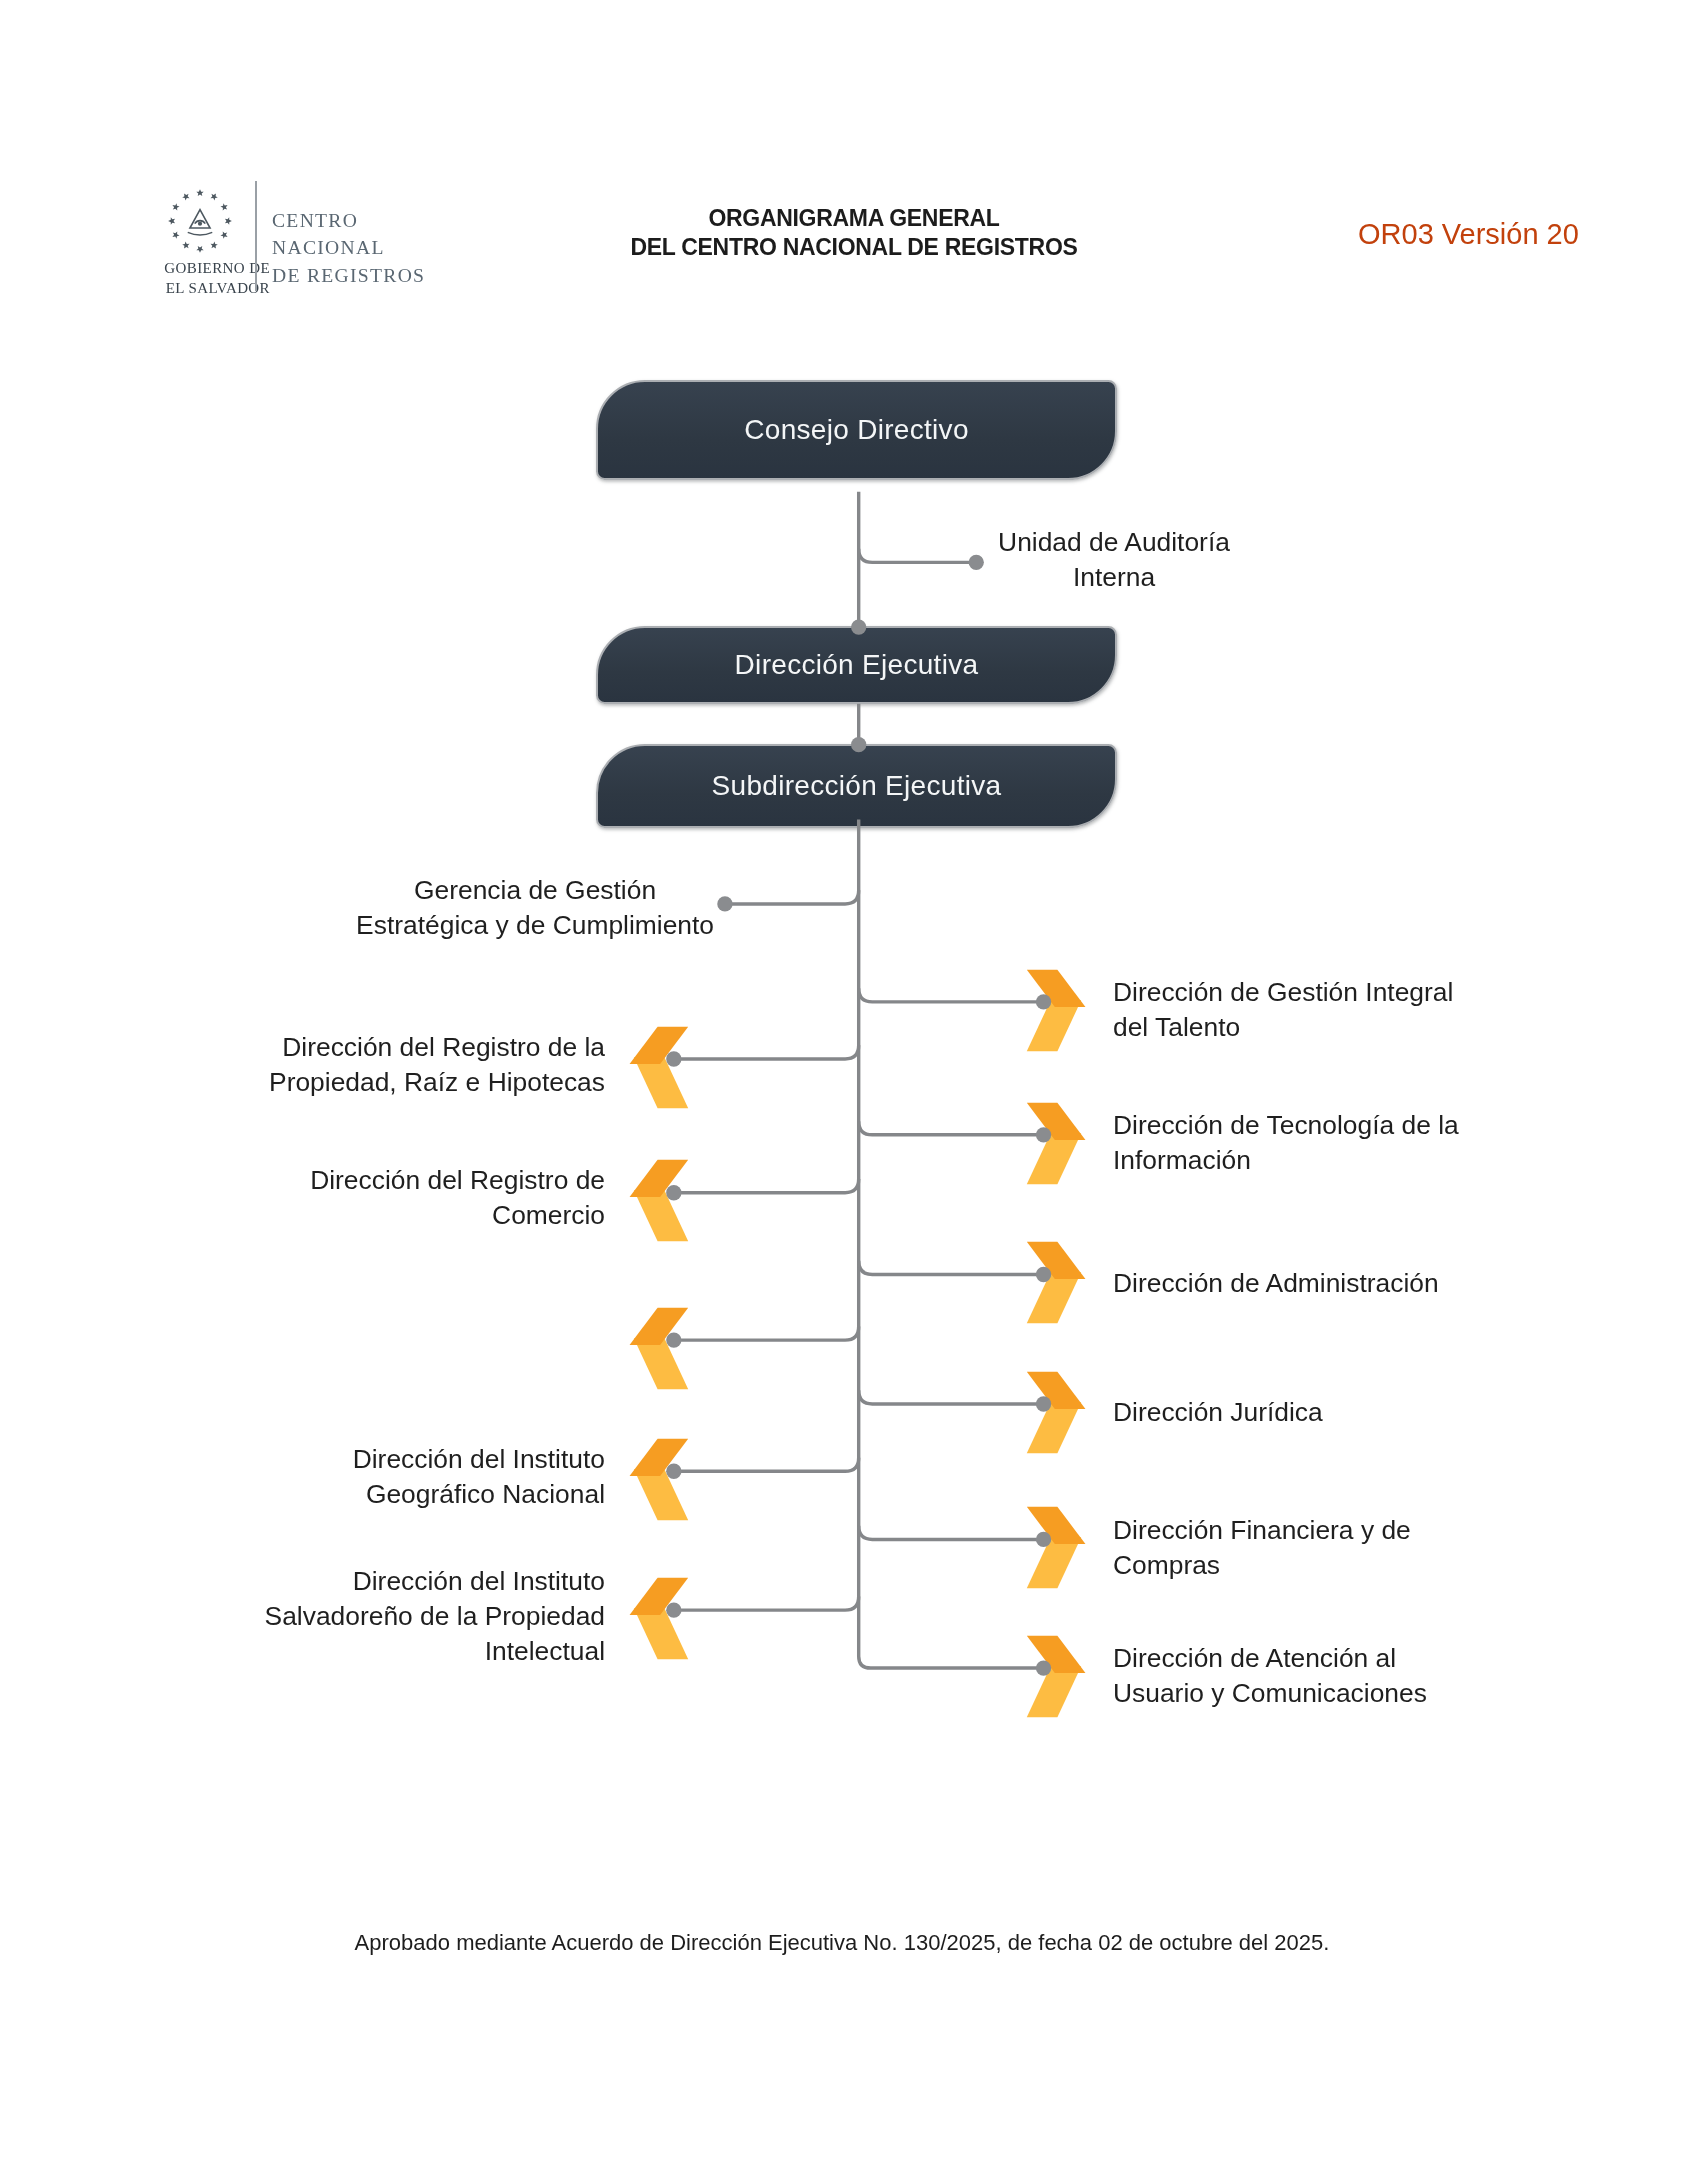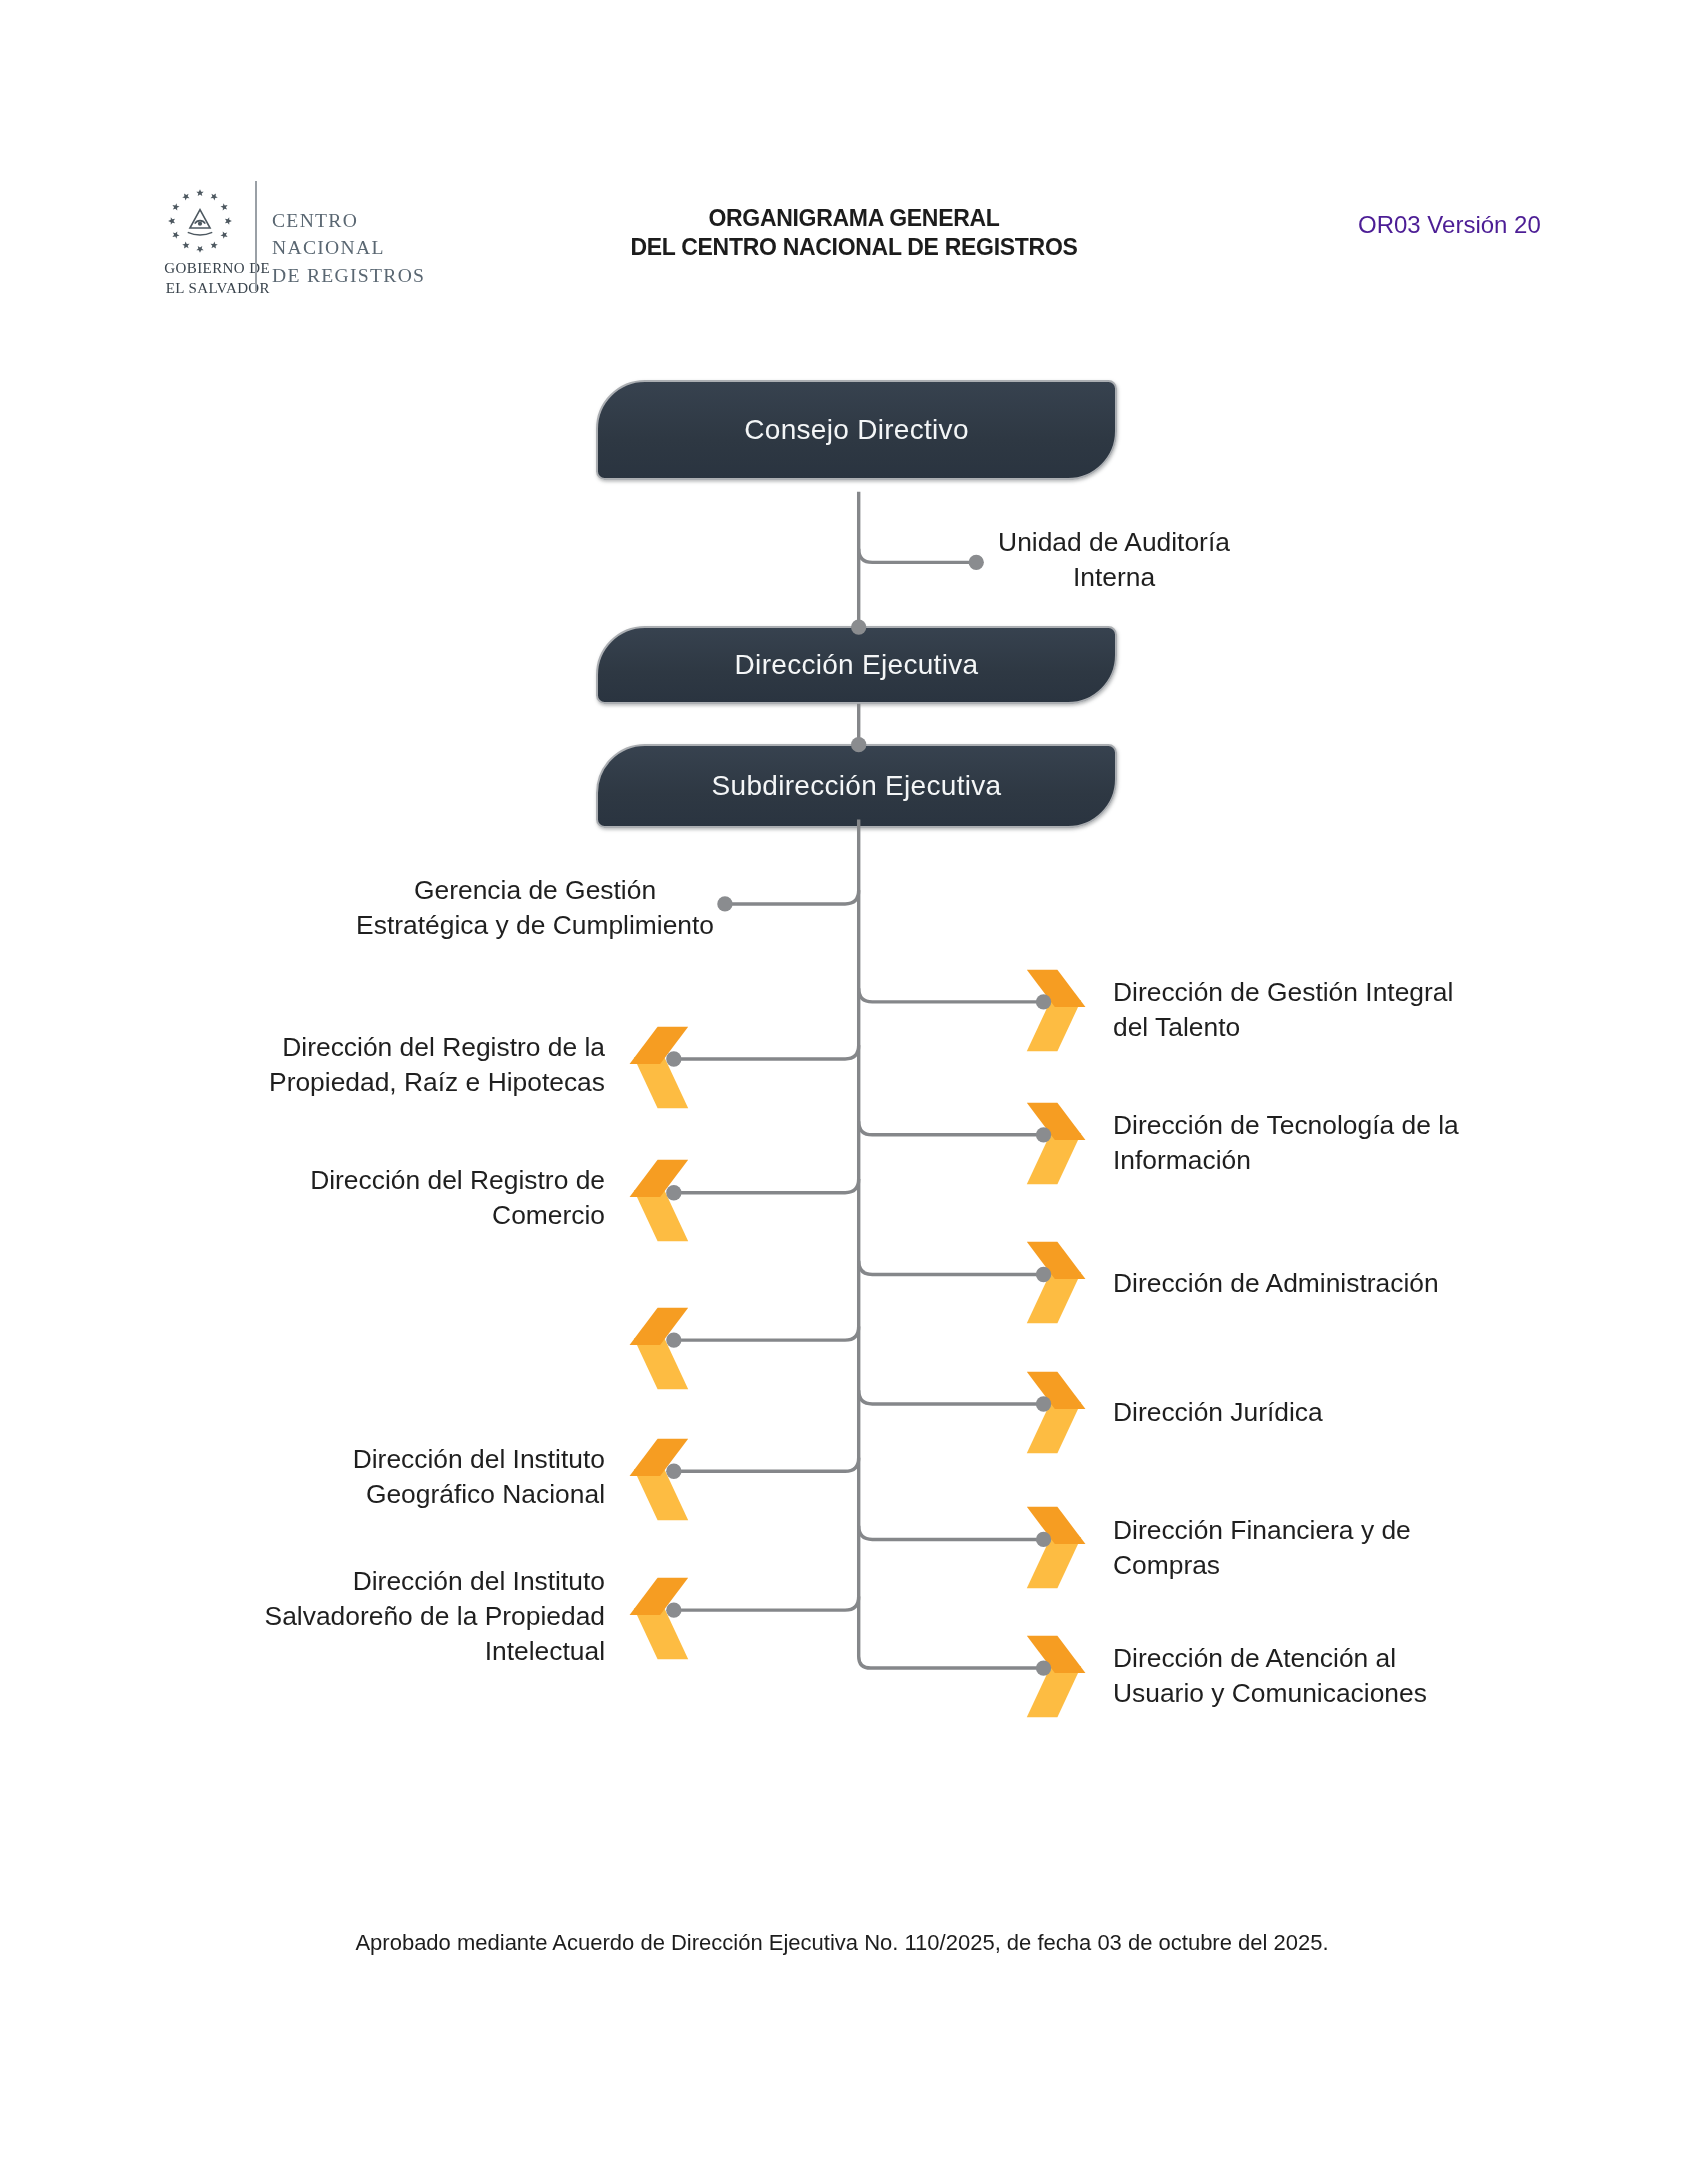--- a/index.html
+++ b/index.html
@@ -18,21 +18,21 @@
   .org-name{
     position:absolute;left:272px;top:207px;
     font-family:"Liberation Serif", serif;font-size:19.6px;line-height:1.4;
     letter-spacing:1.3px;color:#5a6772;white-space:pre-line;
   }
   .page-title{
     position:absolute;left:854px;top:204px;transform:translateX(-50%);
     text-align:center;font-size:23px;font-weight:bold;line-height:1.26;
     letter-spacing:-0.3px;color:#1c1c1c;white-space:pre-line;
   }
-  .version{position:absolute;left:1358px;top:211px;font-size:24px;color:#4c1d95;}
+  .version{position:absolute;left:1358px;top:218px;font-size:29px;color:#c2410c;}
   
   .node{
     position:absolute;left:596px;width:521px;box-sizing:border-box;
     background:linear-gradient(180deg,#37424f 0%,var(--node-bg,#2e3843) 60%,#2a3440 100%);
     border:2.6px solid var(--node-border,#abaeb2);
     border-radius:49px 8.5px 49px 8.5px;
     color:#f4f6f7;font-size:28px;letter-spacing:0.3px;
     display:flex;align-items:center;justify-content:center;
     box-shadow:0.9px 1.7px 3.4px rgba(60,65,70,.35);
     z-index:4;
@@ -227,16 +227,16 @@
     <circle cx="791" cy="1727" r="9"></circle>
     <circle cx="791" cy="1890" r="9"></circle>
     <circle cx="1225" cy="1176" r="9"></circle>
     <circle cx="1225" cy="1332" r="9"></circle>
     <circle cx="1225" cy="1496" r="9"></circle>
     <circle cx="1225" cy="1648" r="9"></circle>
     <circle cx="1225" cy="1807" r="9"></circle>
     <circle cx="1225" cy="1958" r="9"></circle>
   </svg>
 
-  <div class="footer">Aprobado mediante Acuerdo de Dirección Ejecutiva No. 110/2025, de fecha 03 de octubre del 2025.</div>
+  <div class="footer">Aprobado mediante Acuerdo de Dirección Ejecutiva No. 130/2025, de fecha 02 de octubre del 2025.</div>
 
 </div>
 
 
 </body></html>

